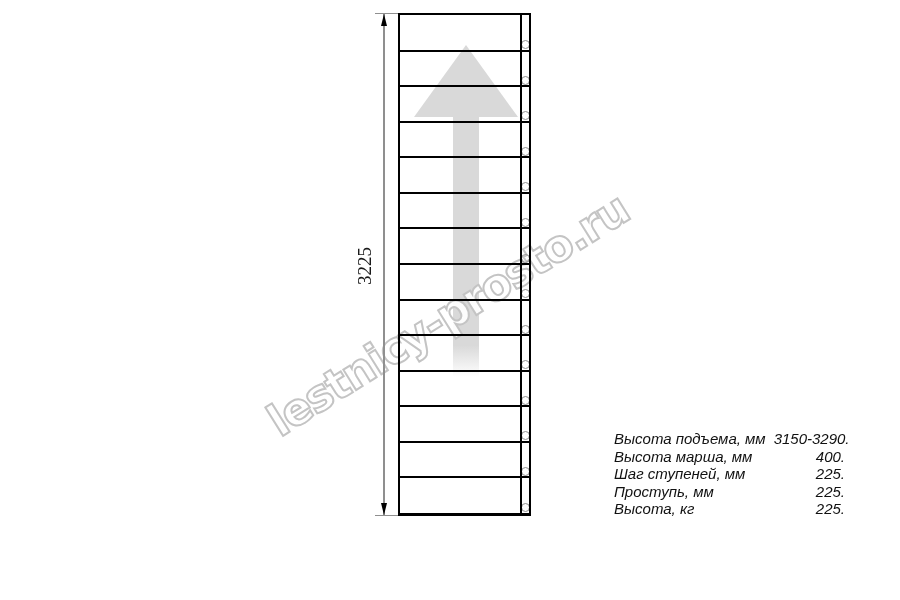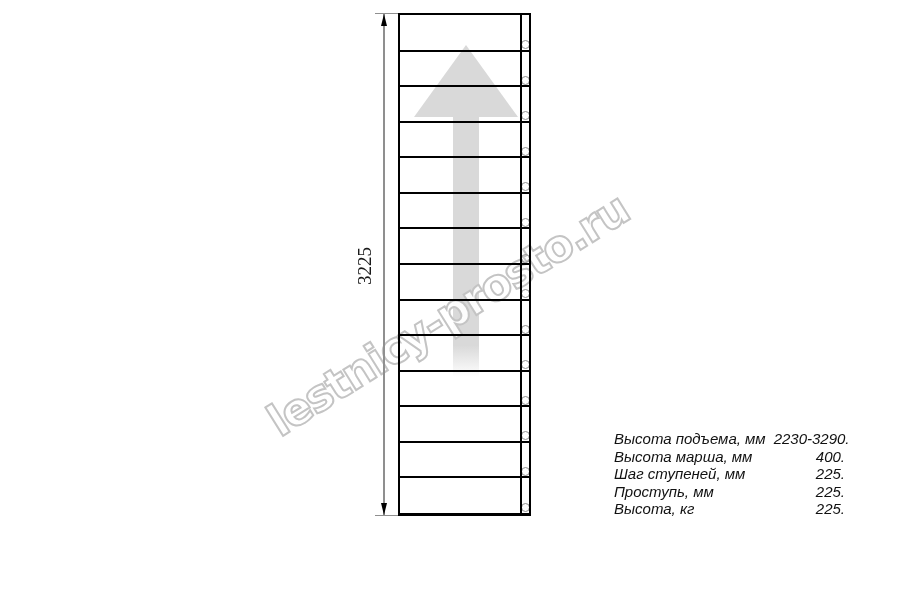--- a/index.html
+++ b/index.html
@@ -140,21 +140,21 @@
     <div class="b-line b-left"></div>
     <div class="b-line b-right"></div>
     <div class="b-line b-inner"></div>
   </div>
 
   <div class="watermark">lestnicy-prosto.ru</div>
 
   <div class="specs">
     <div class="spec-row">
       <span class="spec-label">Высота подъема, мм</span>
-      <span class="spec-value">2230-3290.</span>
+      <span class="spec-value">3150-3290.</span>
     </div>
     <div class="spec-row">
       <span class="spec-label">Высота марша, мм</span>
       <span class="spec-value">400.</span>
     </div>
     <div class="spec-row">
       <span class="spec-label">Шаг ступеней, мм</span>
       <span class="spec-value">225.</span>
     </div>
     <div class="spec-row">

